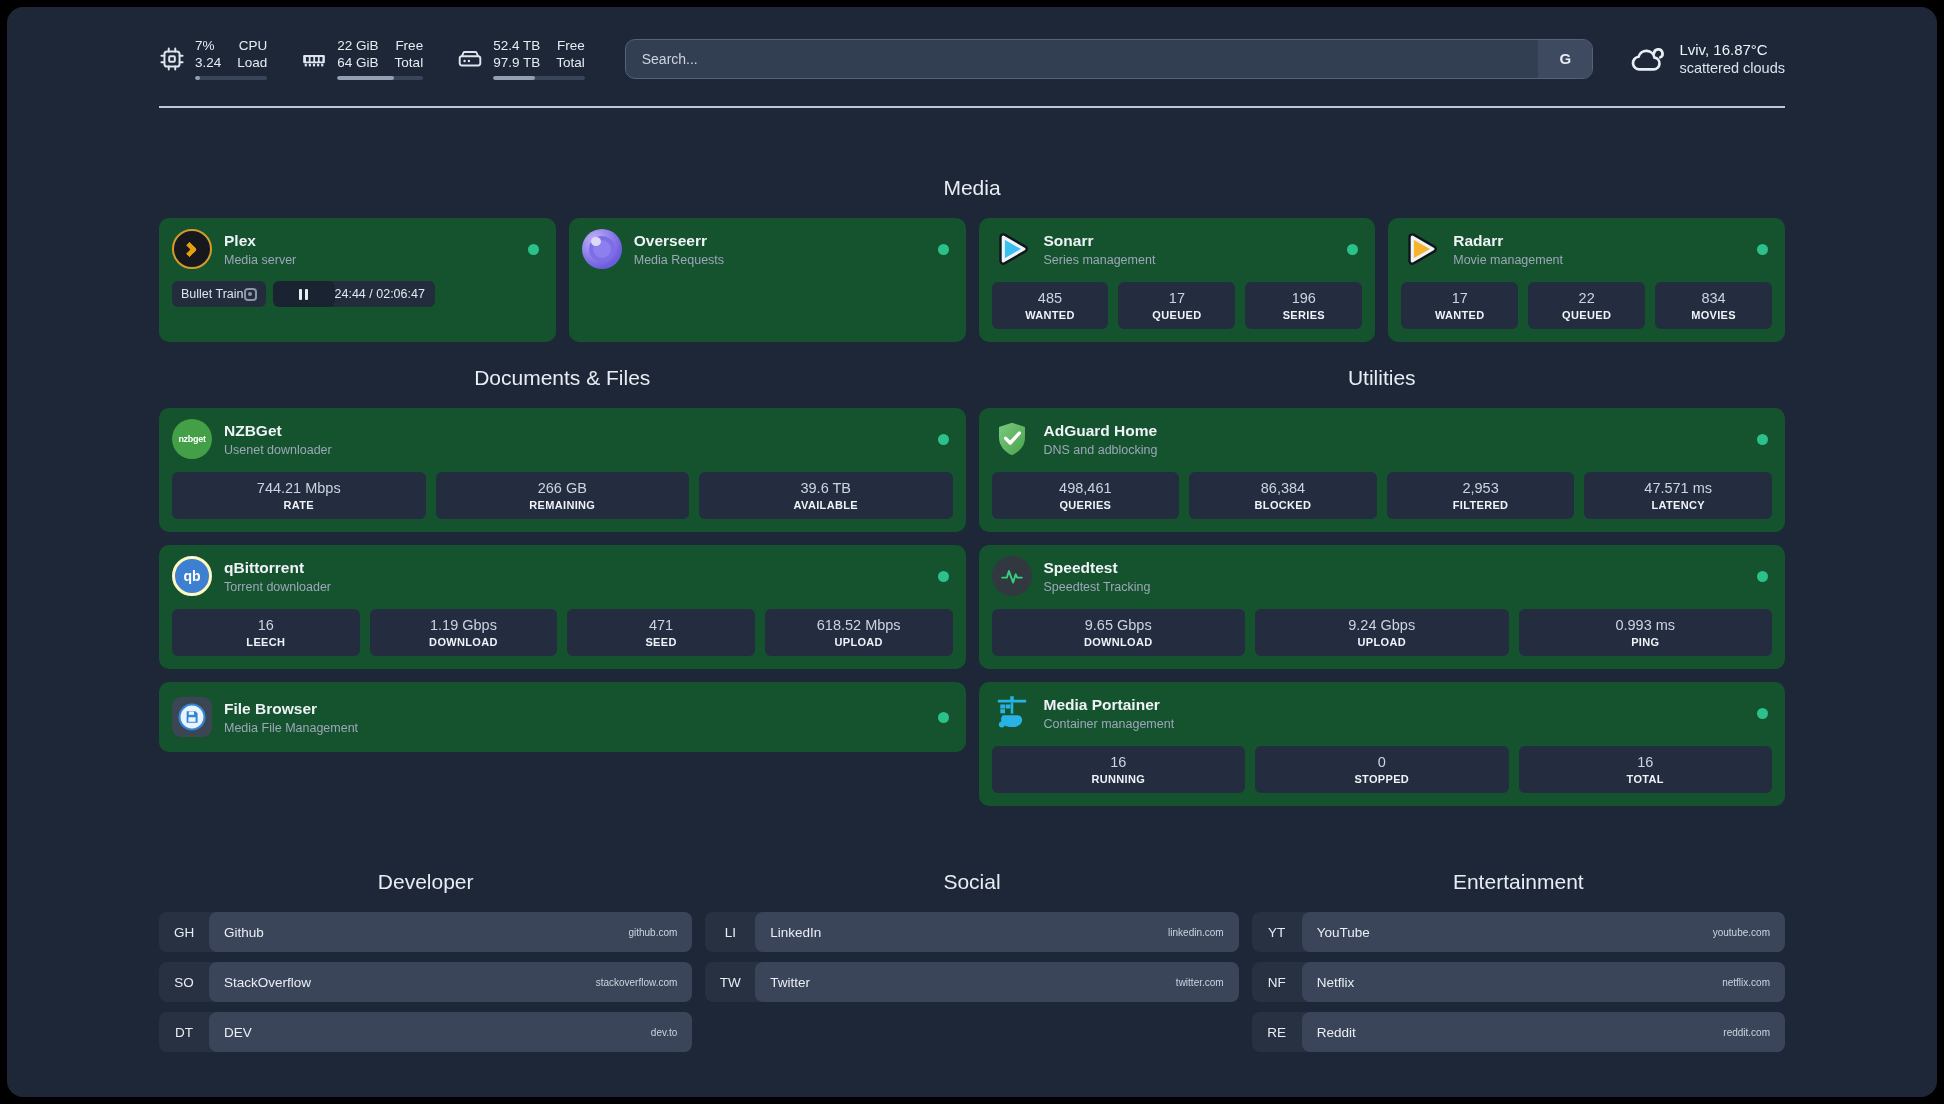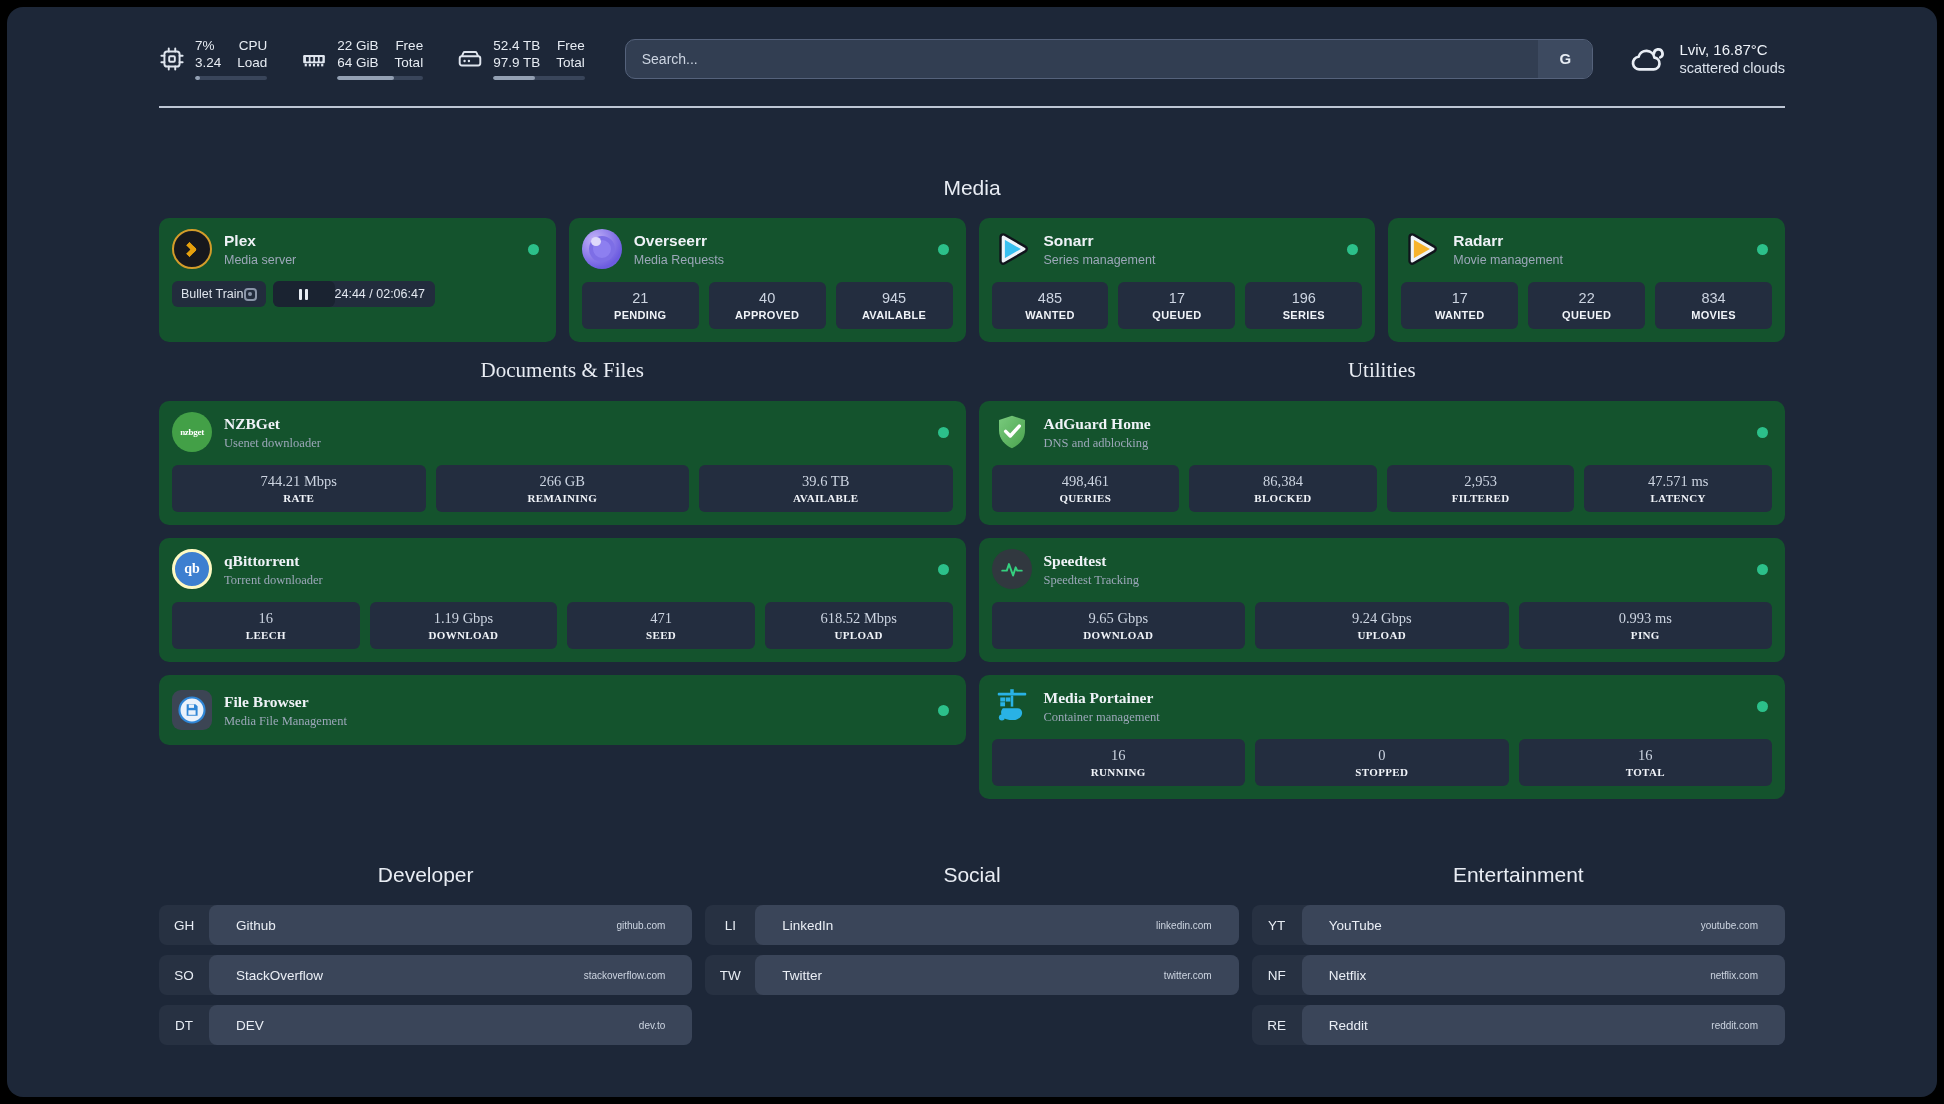--- a/index.html
+++ b/index.html
@@ -32,21 +32,21 @@
   .weather-icon { width:38px; height:38px; color:#e9eef5; }
   .weather-line1 { font-size:15px; color:#eef2f8; line-height:19px; }
   .weather-line2 { font-size:14.5px; color:#dbe2ec; line-height:19px; }
 
   .divider { border:none; border-top:2px solid #c6cfdc; margin-top:26px; opacity:.95; }
 
   
   .section-title { font-size:21px; font-weight:500; color:#e8ecf3;text-align:center; }
   .media-section { margin-top:68px; }
   .media-grid { display:grid; grid-template-columns:repeat(4,1fr); gap:13px; margin-top:18px; }
-  .mid-grid { display:grid; grid-template-columns:1fr 1fr; gap:13px; margin-top:16px;font-family:Liberation Serif, serif; }
+  .mid-grid { display:grid; grid-template-columns:1fr 1fr; gap:13px; margin-top:24px; }
   .col-stack { display:flex; flex-direction:column; gap:13px; margin-top:18px; }
 
   .card { background:#14532d; border-radius:10px; padding:11px 13px 13px; }
   .svc-head { display:flex; align-items:center; gap:12px; cursor:pointer; }
   .svc-icon { width:40px; height:40px; flex:none; display:flex; align-items:center; justify-content:center; }
   .svc-meta { display:flex; flex-direction:column; }
   .svc-name { font-size:15.5px; font-weight:600; color:#eff2f7; line-height:19px; }
   .svc-desc { font-size:12.5px; color:#9ca7b9; line-height:16px; margin-top:2px; }
   .status-dot { margin-left:auto; margin-right:4px; width:11px; height:11px; border-radius:50%; background:#2cc08a; flex:none; }
 
@@ -85,21 +85,21 @@
   .icon-tile { width:40px; height:40px; border-radius:9px; background:#3c4554; display:flex; align-items:center; justify-content:center; }
   .icon-speedtest { background:#31383f; }
 
   
   .bookmarks { display:grid; grid-template-columns:repeat(3,1fr); gap:13px; margin-top:64px; }
   .bm-rows { display:flex; flex-direction:column; gap:10px; margin-top:18px; }
   .bm-row { display:flex; align-items:stretch; height:40px; background:#273142; border-radius:8px; cursor:pointer; }
   .bm-abbr { width:50px; display:flex; align-items:center; justify-content:center; font-size:13.5px;
     color:#e8edf4; font-weight:500; flex:none; }
   .bm-pill { flex:1; background:#3a4559; border-radius:8px; display:flex; align-items:center;
-    justify-content:space-between; padding:0 27px; }
+    justify-content:space-between; padding:0 15px; }
   .bm-name { font-size:13.5px; color:#eaeef5; }
   .bm-url { font-size:10px; color:#ccd4e0; }
 </style>
 </head>
 <body>
 
 <div class="screen">
   <div class="container">
 
     <div class="topbar">
@@ -238,34 +238,20 @@
 
         <div class="card">
           <div class="svc-head">
             <div class="svc-icon icon-circle icon-overseerr"></div>
             <div class="svc-meta">
               <span class="svc-name">Overseerr</span>
               <span class="svc-desc">Media Requests</span>
             </div>
             <span class="status-dot"></span>
           </div>
-          <div class="stats">
-            <div class="stat">
-                <div class="stat-v">21</div>
-                <div class="stat-l">PENDING</div>
-              </div>
-            <div class="stat">
-                <div class="stat-v">40</div>
-                <div class="stat-l">APPROVED</div>
-              </div>
-            <div class="stat">
-                <div class="stat-v">945</div>
-                <div class="stat-l">AVAILABLE</div>
-              </div>
-          </div>
         </div>
 
         <div class="card">
           <div class="svc-head">
             <div class="svc-icon">
               <svg width="38" height="38" viewBox="0 0 24 24">
                   <path d="M6.5 4.5 19.5 12 6.5 19.5 Z" fill="none" stroke="#10151c" stroke-width="5" stroke-linejoin="round"></path>
                   <path d="M6.5 4.5 19.5 12 6.5 19.5 Z" fill="#38c0f0" stroke="#eef3f8" stroke-width="2" stroke-linejoin="round"></path>
                 </svg>
             </div>

